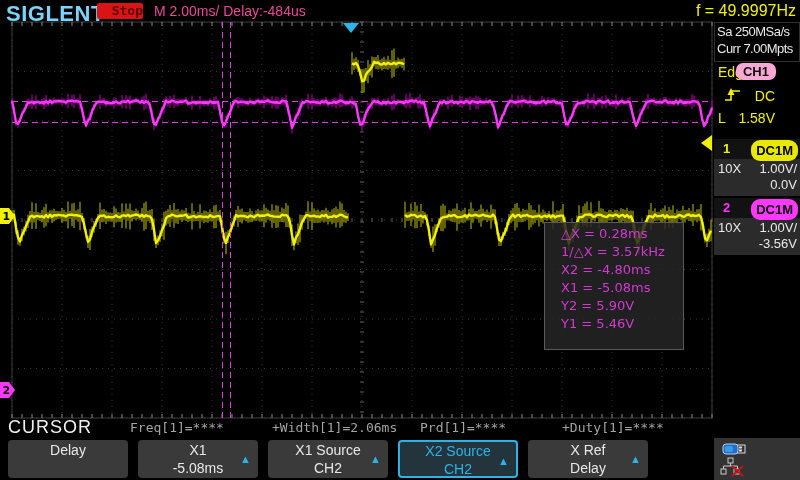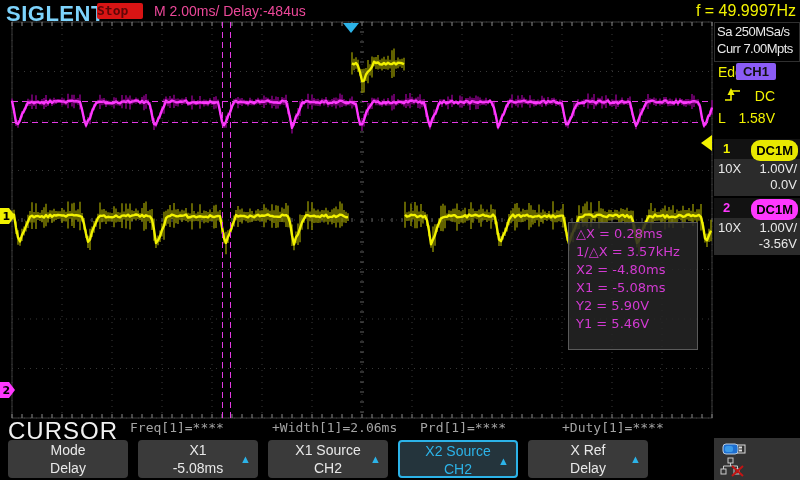--- a/index.html
+++ b/index.html
@@ -4,58 +4,58 @@
 <style>
   html,body{margin:0;padding:0;background:#000;}
   body{width:800px;height:480px;position:relative;overflow:hidden;
        font-family:"Liberation Sans","DejaVu Sans",sans-serif;}
 
   
   #topbar{position:absolute;left:0;top:0;width:800px;height:22px;background:#000;}
   #brand{position:absolute;left:6px;top:1px;font-size:22px;font-weight:bold;
          color:#7dd3fc;letter-spacing:.5px;}
   #runstate{position:absolute;left:97px;top:3px;width:46px;height:16px;background:#d81414;
-            color:#5e0707;font-size:13px;font-weight:bold;text-align:left;line-height:16px;
+            color:#5e0707;font-size:13px;font-weight:bold;text-align:right;line-height:16px;
             border-radius:2px;font-family:"DejaVu Sans Mono",monospace;}
   #timebase{position:absolute;left:154px;top:3px;font-size:14px;color:#ec4899;}
   #freqcounter{position:absolute;right:4px;top:2px;font-size:16px;color:#f2f200;margin-left:34px;}
 
   
   #scope-svg{position:absolute;left:0;top:0;}
 
   
-  #cursor-panel{position:absolute;left:568px;top:222px;width:130px;height:128px;
+  #cursor-panel{position:absolute;left:544px;top:222px;width:140px;height:128px;
     background:rgba(38,38,38,.85);border:1px solid #5a5a5a;color:#d23ad2;
-    font-size:13px;line-height:18px;padding:2px 0 0 7px;box-sizing:border-box;
+    font-size:13px;line-height:18px;padding:2px 0 0 16px;box-sizing:border-box;
     font-family:"DejaVu Sans","Liberation Sans",sans-serif;}
 
   
   #sidebar{position:absolute;left:714px;top:22px;width:86px;height:416px;background:#000;}
   #acq-box{position:absolute;left:0;top:0;width:84px;height:38px;border:1px solid #303030;
            color:#e9e9e9;font-size:13px;letter-spacing:-.5px;}
   #acq-box div{padding:1px 2px;}
   #trig-box{position:absolute;left:0;top:40px;width:86px;height:74px;color:#f2f200;font-size:14px;}
   .trow{position:absolute;left:0;width:64px;height:20px;}
   .trow .l{position:absolute;left:4px;top:0;}
   .trow .r{position:absolute;right:3px;top:0;}
-  #trig-source-badge{position:absolute;right:2px;top:-1px;background:#8b5cf6;color:#111;
-      font-size:13px;font-weight:bold;border-radius:2px;padding:1px 7px;}
+  #trig-source-badge{position:absolute;right:2px;top:-1px;background:#f9a8d4;color:#111;
+      font-size:13px;font-weight:bold;border-radius:7px;padding:1px 7px;}
   .ch-box{position:absolute;left:0;width:86px;height:57px;background:#2b2b2b;color:#e9e9e9;font-size:13px;}
   .ch-box .hdr{position:absolute;left:0;top:0;width:86px;height:20px;background:#121212;}
   .ch-box .num{position:absolute;left:9px;top:2px;font-weight:bold;}
   .ch-box .badge{position:absolute;right:2px;top:1px;border-radius:9px;padding:3px 5px;
                  color:#000000;font-weight:bold;}
   .ch-box .r1{position:absolute;left:4px;top:22px;}
   .ch-box .r1v{position:absolute;right:3px;top:22px;}
   .ch-box .r2v{position:absolute;right:3px;top:38px;}
   #ch1-box{top:117px;} #ch1-box .num{color:#f2f200;} #ch1-box .badge{background:#e8e800;}
   #ch2-box{top:176px;} #ch2-box .num{color:#ff38ff;} #ch2-box .badge{background:#ff38ff;}
 
   
-  #menu-title{position:absolute;left:8px;top:417px;font-size:24px;color:#f0f0f0;letter-spacing:1px;}
+  #menu-title{position:absolute;left:8px;top:417px;font-size:18px;color:#f0f0f0;letter-spacing:1px;}
   .meas{position:absolute;top:420px;color:#a3a3a3;font-size:13px;
         font-family:"DejaVu Sans Mono",monospace;}
   #meas0{left:130px;} #meas1{left:272px;} #meas2{left:420px;} #meas3{left:562px;}
 
   
   .skey{position:absolute;top:440px;width:120px;height:38px;background:#3a3a3a;border-radius:4px;
         color:#e8e8e8;text-align:center;font-size:14px;line-height:18px;padding-top:1px;
         box-sizing:border-box;cursor:pointer;}
   .skey .arrow{position:absolute;right:7px;top:10px;color:#2cb3e8;font-size:11px;}
   .skey.active{background:#24343c;border:2px solid #2cb3e8;color:#2cb3e8;padding-top:0;}
@@ -175,21 +175,20 @@
   </div>
 </div>
 
 <div id="menu-title">CURSOR</div>
 <div id="meas0" class="meas">Freq[1]=****</div>
 <div id="meas1" class="meas">+Width[1]=2.06ms</div>
 <div id="meas2" class="meas">Prd[1]=****</div>
 <div id="meas3" class="meas">+Duty[1]=****</div>
 
 <div id="skey0" class="skey">
-  <div>Mode</div>
   <div>Delay</div>
 </div>
 <div id="skey1" class="skey">
   <span class="arrow">▲</span>
   <div>X1</div>
   <div>-5.08ms</div>
 </div>
 <div id="skey2" class="skey">
   <span class="arrow">▲</span>
   <div>X1 Source</div>

